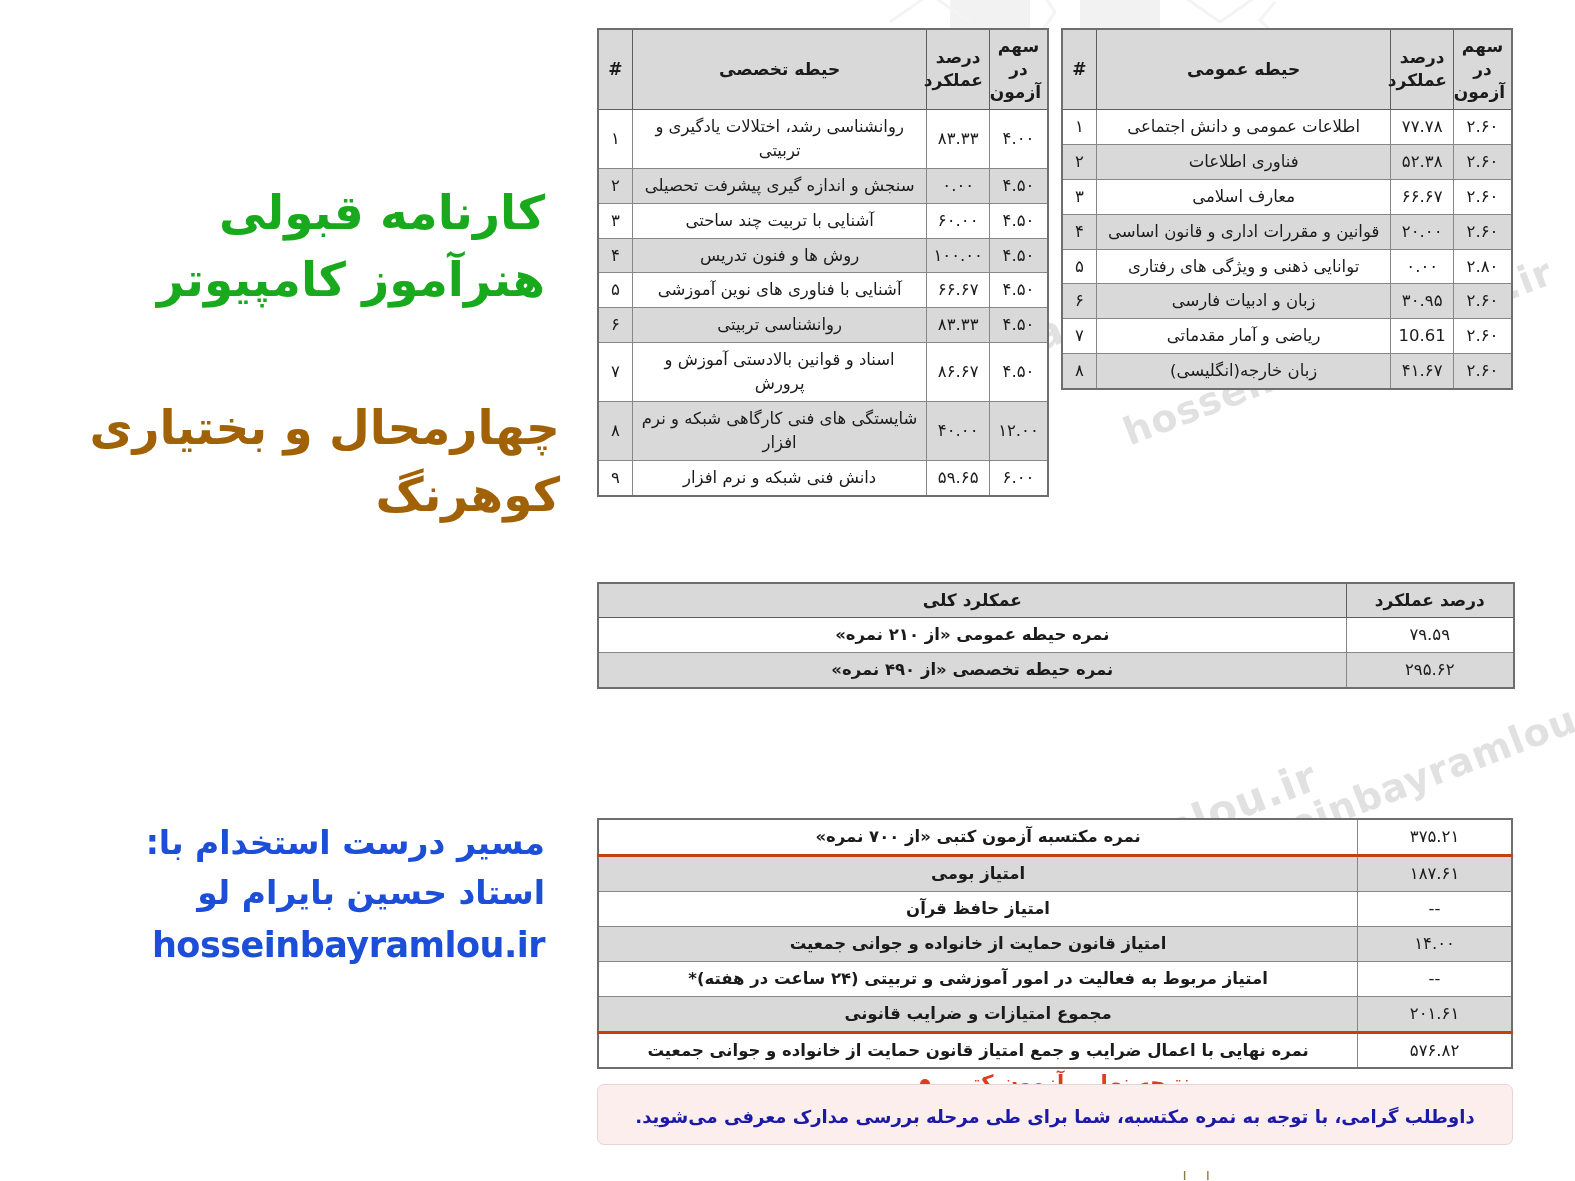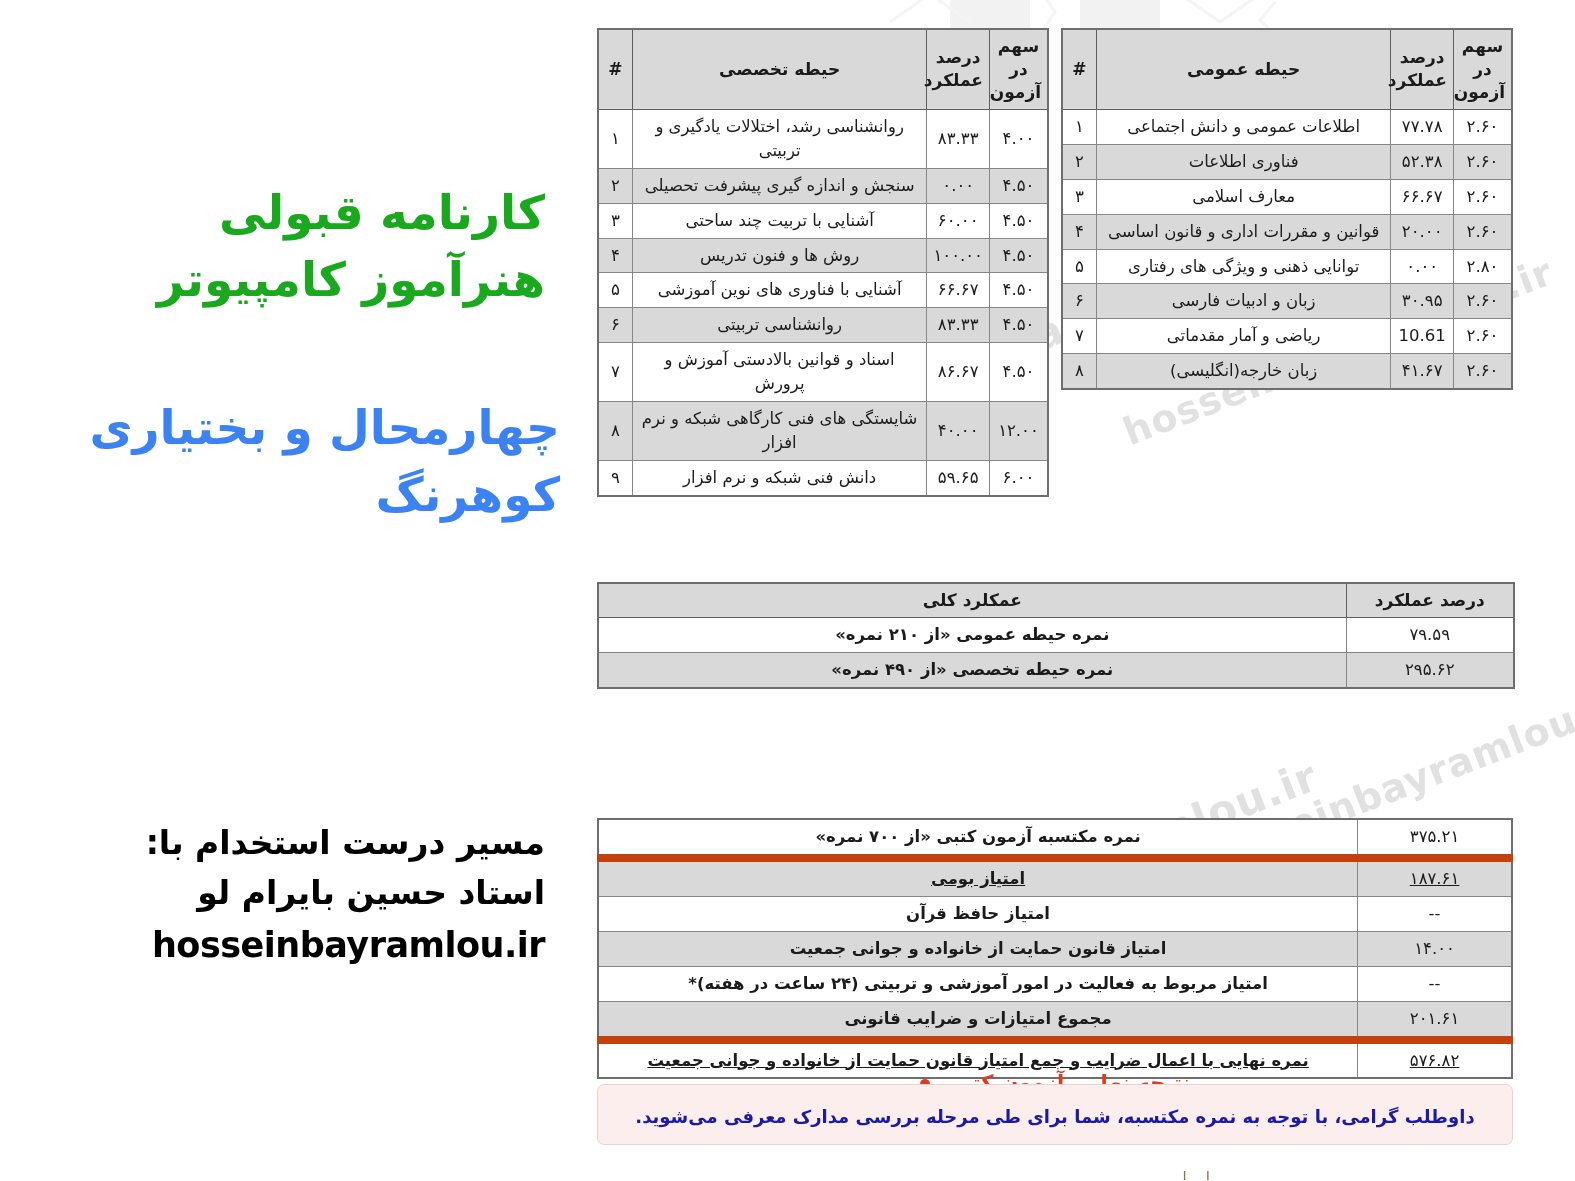--- a/index.html
+++ b/index.html
@@ -59,30 +59,30 @@
     top: 180px; left: 0; width: 545px;
     color: #18a91c;
     font-size: 47px;
     font-weight: bold;
     line-height: 1.42;
     letter-spacing: -1px;
   }
   .promo-green-2 {
     position: absolute;
     top: 395px; left: 0; width: 560px;
-    color: #3b82f6;
+    color: #a16207;
     font-size: 47px;
     font-weight: bold;
     line-height: 1.42;
     letter-spacing: -1px;
   }
   .promo-black {
     position: absolute;
     top: 818px; left: 0; width: 545px;
-    color: #000000;
+    color: #1d4ed8;
     font-size: 33px;
     font-weight: bold;
     line-height: 1.5;
     letter-spacing: -0.5px;
   }
   .promo-site {
     display: block;
     direction: ltr;
     font-size: 35px;
     margin-top: 2px;
@@ -133,21 +133,21 @@
   
   #tbl-overall { top: 582px; left: 597px; width: 916px; font-size: 16.5px; }
   #tbl-overall th.h-pct { width: 168px; }
   #tbl-overall th.h-lbl { width: 748px; }
   #tbl-overall td.c-lbl { font-weight: bold; margin-left: 48px; }
 
   
   #tbl-final { top: 818px; left: 597px; width: 916px; font-size: 16.5px; }
   #tbl-final td.c-val { width: 152px; }
   #tbl-final td.c-lbl { width: 748px; font-weight: bold; margin-left: 20px; }
-  #tbl-final tr.sep-top td { border-top: 8px solid #c2410c; text-decoration: underline; }
+  #tbl-final tr.sep-top td { border-top: 3px solid #c2410c; }
 
   
   .notice-title {
     position: absolute;
     top: 1071px; left: 597px; width: 916px;
     text-align: center;
     color: #e23a1c;
     font-size: 21px;
     font-weight: bold;
     direction: rtl;

